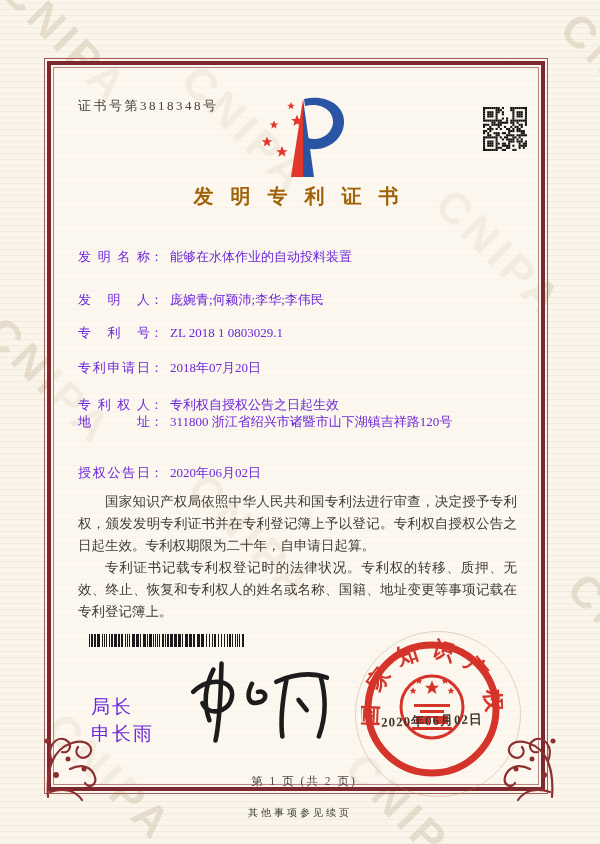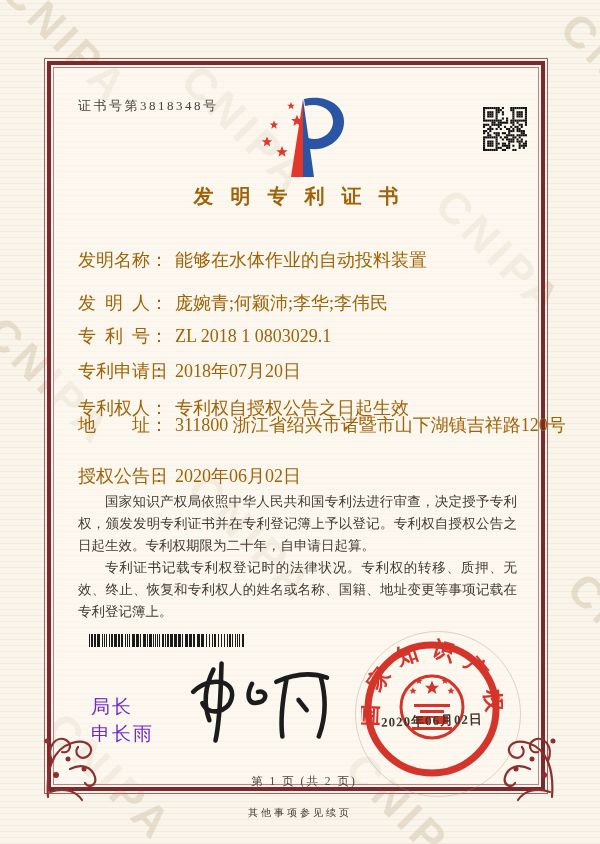--- a/index.html
+++ b/index.html
@@ -35,21 +35,21 @@
   }
   .logo { position:absolute; left:206px; top:28px; width:90px; height:92px; }
   .qr  { position:absolute; left:432px; top:42px; width:44px; height:44px; }
   .title {
     position:absolute; left:0; right:0; top:118px; text-align:center;
     font-size:20px; font-weight:700; color:#a16207;
     letter-spacing:17px; padding-left:17px; box-sizing:border-box;
   }
   .field {
     position:absolute; left:27px; right:20px;
-    font-size:18px; color:#a16207; white-space:nowrap;
+    font-size:13px; color:#6d28d9; white-space:nowrap;
   }
   .flabel {
     display:inline-block; width:72px;
     text-align:justify; text-align-last:justify;
   }
   .colon { margin-right:7px; }
   .grant-right { position:absolute; left:256px; top:0; }
   .paras {
     position:absolute; left:27px; right:24px; top:426px;
     font-size:13.5px; line-height:22px; text-align:justify; color:#3f3b34;

